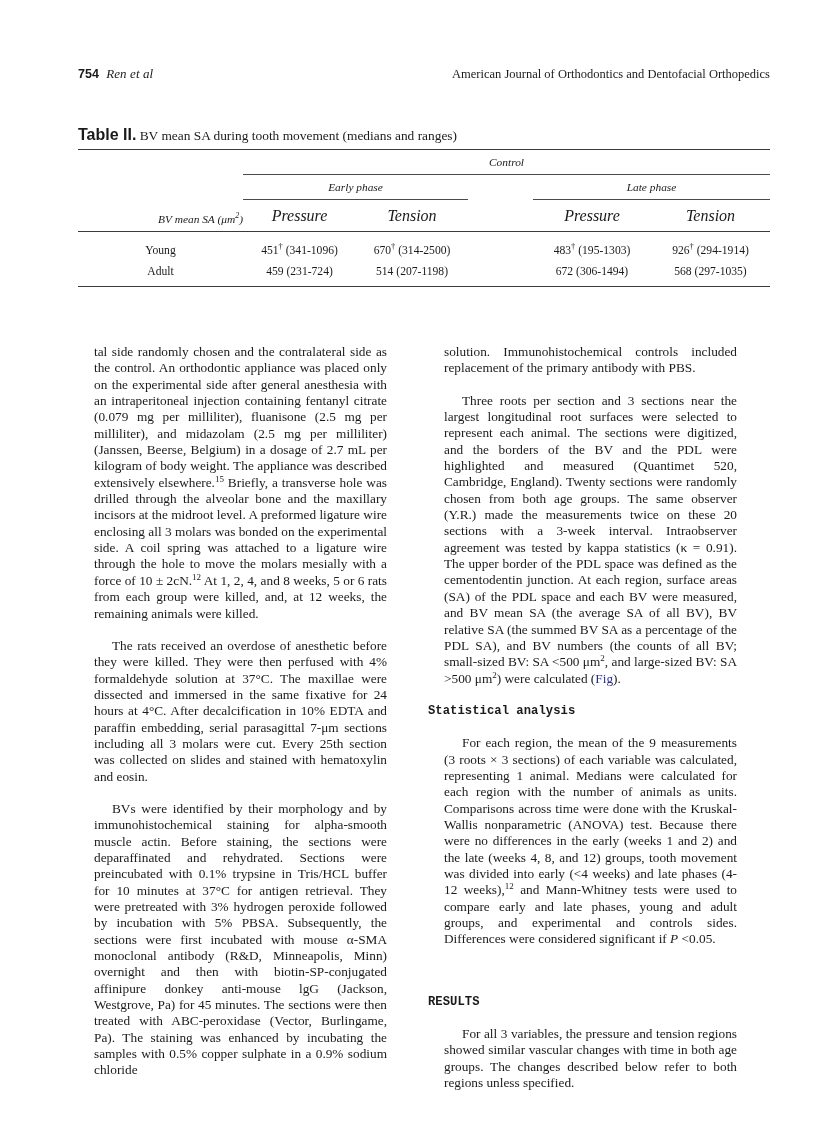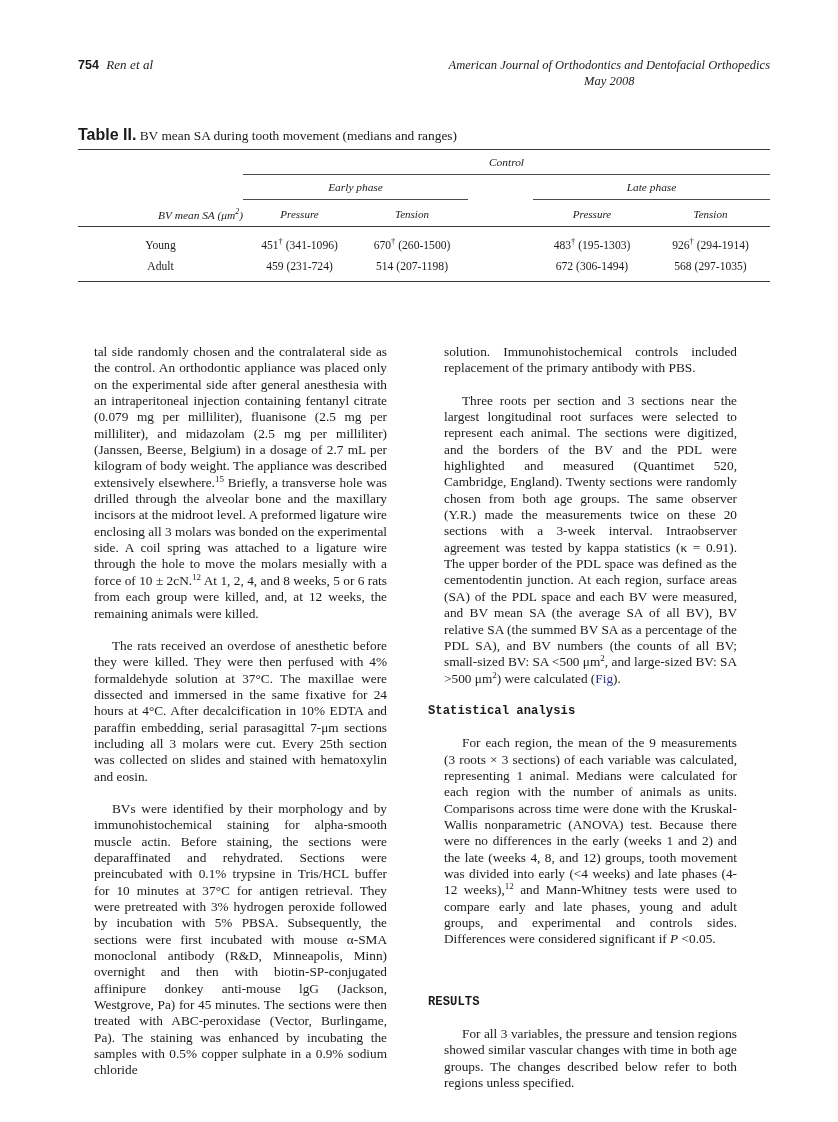--- a/index.html
+++ b/index.html
@@ -20,21 +20,21 @@
     position: absolute;
     left: 0; top: 0;
     width: 838px;
     height: 1122px;
   }
 
   
   .running-head {
     position: absolute;
     left: 78px;
-    top: 57px;
+    top: 66px;
     width: 692px;
     height: 44px;
   }
   .rh-left {
     position: absolute;
     left: 0;
     top: 0;
     font-family: "Liberation Serif", serif;
     font-size: 12.5px;
     letter-spacing: 0.1px;
@@ -47,22 +47,21 @@
   }
   .rh-authors {
     font-style: italic;
     margin-left: 7px;
     font-size: 13px;
   }
   .rh-right {
     position: absolute;
     right: 0;
     top: 0;
-    text-align: center;
-    font-style: italic;
+    text-align: right;
     font-size: 12.5px;
     line-height: 16px;
   }
   .rh-journal { display: block; }
   .rh-date { display: block; }
 
   
   .table-block {
     position: absolute;
     left: 78px;
@@ -128,21 +127,21 @@
   }
   .phase-label {
     text-align: center;
     font-style: italic;
     font-size: 11.4px;
     padding: 6px 0 5px 0 !important;
   }
   .col-head {
     text-align: center;
     font-style: italic;
-    font-size: 11px;
+    font-size: 16px;
     padding: 7px 0 5px 0 !important;
   }
   .stub-head {
     text-align: right;
     font-style: italic;
     font-size: 11.4px;
     padding: 7px 0 5px 0 !important;
     white-space: nowrap;
   }
   .stub-head sup { font-size: 8px; vertical-align: super; font-style: italic;}
@@ -208,21 +207,20 @@
 <body>
 
 <div class="page">
 
   <div class="running-head">
     <div class="rh-left">
       <span class="rh-pageno">754</span><span class="rh-authors">Ren et al</span>
     </div>
     <div class="rh-right">
       <span class="rh-journal">American Journal of Orthodontics and Dentofacial Orthopedics</span>
-      <span class="rh-date">May 2008</span>
     </div>
   </div>
 
   <div class="table-block">
     <div class="table-caption">
       <span class="tbl-label">Table II.</span>
       <span class="tbl-title">BV mean SA during tooth movement (medians and ranges)</span>
     </div>
 
     <table class="data-table">
@@ -273,21 +271,21 @@
         <td class="col-head">Tension</td>
       </tr>
 
       <tr class="rule-mid">
         <td colspan="6"></td>
       </tr>
 
       <tr class="body-row first">
         <td class="cell-stub">Young</td>
         <td class="cell-num"><span>451</span><sup>†</sup><span> (341-1096)</span></td>
-        <td class="cell-num"><span>670</span><sup>†</sup><span> (260-1500)</span></td>
+        <td class="cell-num"><span>670</span><sup>†</sup><span> (314-2500)</span></td>
         <td></td>
         <td class="cell-num"><span>483</span><sup>†</sup><span> (195-1303)</span></td>
         <td class="cell-num"><span>926</span><sup>†</sup><span> (294-1914)</span></td>
       </tr>
 
       <tr class="body-row last">
         <td class="cell-stub">Adult</td>
         <td class="cell-num"><span>459</span><sup></sup><span> (231-724)</span></td>
         <td class="cell-num"><span>514</span><sup></sup><span> (207-1198)</span></td>
         <td></td>

